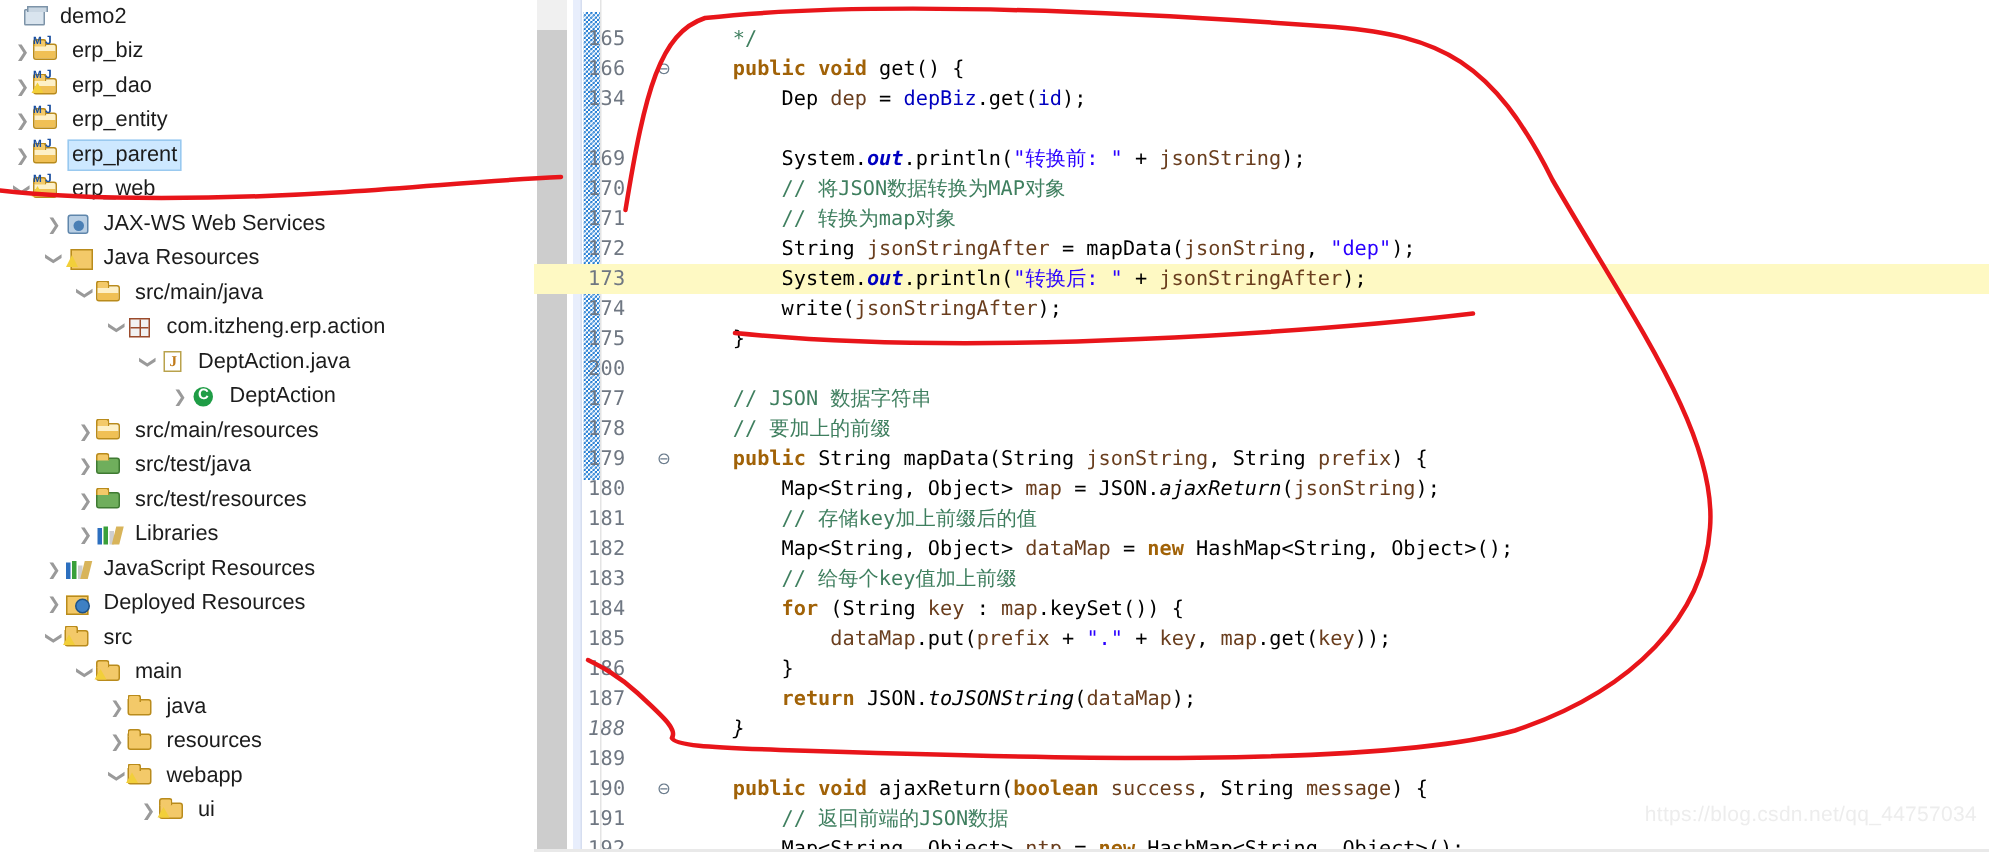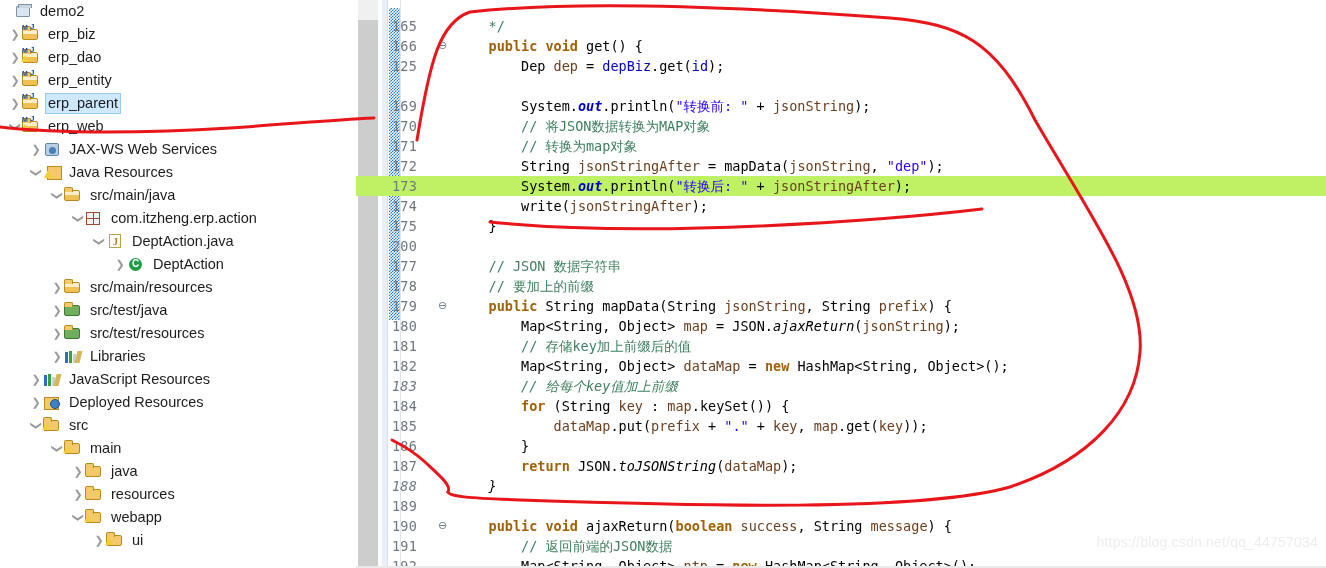--- a/index.html
+++ b/index.html
@@ -257,21 +257,21 @@
   .cline {
     position: absolute;
     left: 0;
     width: 970px;
     height: 20px;
     line-height: 20px;
     white-space: pre;
     font-family: "DejaVu Sans Mono", monospace;
     font-size: 13.5px;
   }
-  .cline.hl { background: #bef264; }
+  .cline.hl { background: #fef9c3; }
   .lnum {
     position: absolute; left: 36px;
     width: 44px;
     text-align: left;
     color: #6f7782;
     font-family: "DejaVu Sans Mono", monospace;
     font-size: 13.5px;
     letter-spacing: 0.2px;
   }
   .fold-m {
@@ -518,36 +518,36 @@
   <div id="editor">
     <div id="vscroll">
       <div class="thumb"></div>
     </div>
     <div id="annobar"></div>
     <div id="ditherband"></div>
     <div id="gutterline"></div>
     <div id="codearea">
         <div class="cline" style="top: 16px;"><span class="lnum">165</span><span class="ctext"><span class="pln">    </span><span class="cmt">*/</span></span></div>
         <div class="cline" style="top: 36px;"><span class="lnum">166</span><span class="fold-m">⊖</span><span class="ctext"><span class="pln">    </span><span class="kw">public</span><span class="pln"> </span><span class="kw">void</span><span class="pln"> get() {</span></span></div>
-        <div class="cline" style="top: 56px;"><span class="lnum">125</span><span class="ctext"><span class="pln">        Dep </span><span class="lvar">dep</span><span class="pln"> = </span><span class="fld">depBiz</span><span class="pln">.get(</span><span class="fld">id</span><span class="pln">);</span></span></div>
+        <div class="cline" style="top: 56px;"><span class="lnum">134</span><span class="ctext"><span class="pln">        Dep </span><span class="lvar">dep</span><span class="pln"> = </span><span class="fld">depBiz</span><span class="pln">.get(</span><span class="fld">id</span><span class="pln">);</span></span></div>
         <div class="cline" style="top: 96px;"><span class="lnum">169</span><span class="ctext"><span class="pln">        System.</span><span class="sfld">out</span><span class="pln">.println(</span><span class="str">"转换前: "</span><span class="pln"> + </span><span class="lvar">jsonString</span><span class="pln">);</span></span></div>
         <div class="cline" style="top: 116px;"><span class="lnum">170</span><span class="ctext"><span class="cmt">        // 将JSON数据转换为MAP对象</span></span></div>
         <div class="cline" style="top: 136px;"><span class="lnum">171</span><span class="ctext"><span class="cmt">        // 转换为map对象</span></span></div>
         <div class="cline" style="top: 156px;"><span class="lnum">172</span><span class="ctext"><span class="pln">        String </span><span class="lvar">jsonStringAfter</span><span class="pln"> = mapData(</span><span class="lvar">jsonString</span><span class="pln">, </span><span class="str">"dep"</span><span class="pln">);</span></span></div>
         <div class="cline hl" style="top: 176px;"><span class="lnum">173</span><span class="ctext"><span class="pln">        System.</span><span class="sfld">out</span><span class="pln">.println(</span><span class="str">"转换后: "</span><span class="pln"> + </span><span class="lvar">jsonStringAfter</span><span class="pln">);</span></span></div>
         <div class="cline" style="top: 196px;"><span class="lnum">174</span><span class="ctext"><span class="pln">        write(</span><span class="lvar">jsonStringAfter</span><span class="pln">);</span></span></div>
         <div class="cline" style="top: 216px;"><span class="lnum">175</span><span class="ctext"><span class="pln">    }</span></span></div>
         <div class="cline" style="top: 236px;"><span class="lnum">200</span><span class="ctext"><span class="pln"></span></span></div>
         <div class="cline" style="top: 256px;"><span class="lnum">177</span><span class="ctext"><span class="cmt">    // JSON 数据字符串</span></span></div>
         <div class="cline" style="top: 276px;"><span class="lnum">178</span><span class="ctext"><span class="cmt">    // 要加上的前缀</span></span></div>
         <div class="cline" style="top: 296px;"><span class="lnum">179</span><span class="fold-m">⊖</span><span class="ctext"><span class="pln">    </span><span class="kw">public</span><span class="pln"> String mapData(String </span><span class="lvar">jsonString</span><span class="pln">, String </span><span class="lvar">prefix</span><span class="pln">) {</span></span></div>
         <div class="cline" style="top: 316px;"><span class="lnum">180</span><span class="ctext"><span class="pln">        Map&lt;String, Object&gt; </span><span class="lvar">map</span><span class="pln"> = JSON.</span><span class="smth">ajaxReturn</span><span class="pln">(</span><span class="lvar">jsonString</span><span class="pln">);</span></span></div>
         <div class="cline" style="top: 336px;"><span class="lnum">181</span><span class="ctext"><span class="cmt">        // 存储key加上前缀后的值</span></span></div>
         <div class="cline" style="top: 356px;"><span class="lnum">182</span><span class="ctext"><span class="pln">        Map&lt;String, Object&gt; </span><span class="lvar">dataMap</span><span class="pln"> = </span><span class="kw">new</span><span class="pln"> HashMap&lt;String, Object&gt;();</span></span></div>
-        <div class="cline" style="top: 376px; font-style: italic;"><span class="lnum">183</span><span class="ctext"><span class="cmt">        // 给每个key值加上前缀</span></span></div>
+        <div class="cline" style="top: 376px;"><span class="lnum">183</span><span class="ctext"><span class="cmt">        // 给每个key值加上前缀</span></span></div>
         <div class="cline" style="top: 396px;"><span class="lnum">184</span><span class="ctext"><span class="pln">        </span><span class="kw">for</span><span class="pln"> (String </span><span class="lvar">key</span><span class="pln"> : </span><span class="lvar">map</span><span class="pln">.keySet()) {</span></span></div>
         <div class="cline" style="top: 416px;"><span class="lnum">185</span><span class="ctext"><span class="pln">            </span><span class="lvar">dataMap</span><span class="pln">.put(</span><span class="lvar">prefix</span><span class="pln"> + </span><span class="str">"."</span><span class="pln"> + </span><span class="lvar">key</span><span class="pln">, </span><span class="lvar">map</span><span class="pln">.get(</span><span class="lvar">key</span><span class="pln">));</span></span></div>
         <div class="cline" style="top: 436px;"><span class="lnum">186</span><span class="ctext"><span class="pln">        }</span></span></div>
         <div class="cline" style="top: 456px;"><span class="lnum">187</span><span class="ctext"><span class="pln">        </span><span class="kw">return</span><span class="pln"> JSON.</span><span class="smth">toJSONString</span><span class="pln">(</span><span class="lvar">dataMap</span><span class="pln">);</span></span></div>
         <div class="cline" style="top: 476px; font-style: italic;"><span class="lnum">188</span><span class="ctext"><span class="pln">    }</span></span></div>
         <div class="cline" style="top: 496px;"><span class="lnum">189</span><span class="ctext"><span class="pln"></span></span></div>
         <div class="cline" style="top: 516px;"><span class="lnum">190</span><span class="fold-m">⊖</span><span class="ctext"><span class="pln">    </span><span class="kw">public</span><span class="pln"> </span><span class="kw">void</span><span class="pln"> ajaxReturn(</span><span class="kw">boolean</span><span class="pln"> </span><span class="lvar">success</span><span class="pln">, String </span><span class="lvar">message</span><span class="pln">) {</span></span></div>
         <div class="cline" style="top: 536px;"><span class="lnum">191</span><span class="ctext"><span class="cmt">        // 返回前端的JSON数据</span></span></div>
         <div class="cline" style="top: 556px;"><span class="lnum">192</span><span class="ctext"><span class="pln">        Map&lt;String, Object&gt; </span><span class="lvar">ntp</span><span class="pln"> = </span><span class="kw">new</span><span class="pln"> HashMap&lt;String, Object&gt;();</span></span></div>
       </div>

